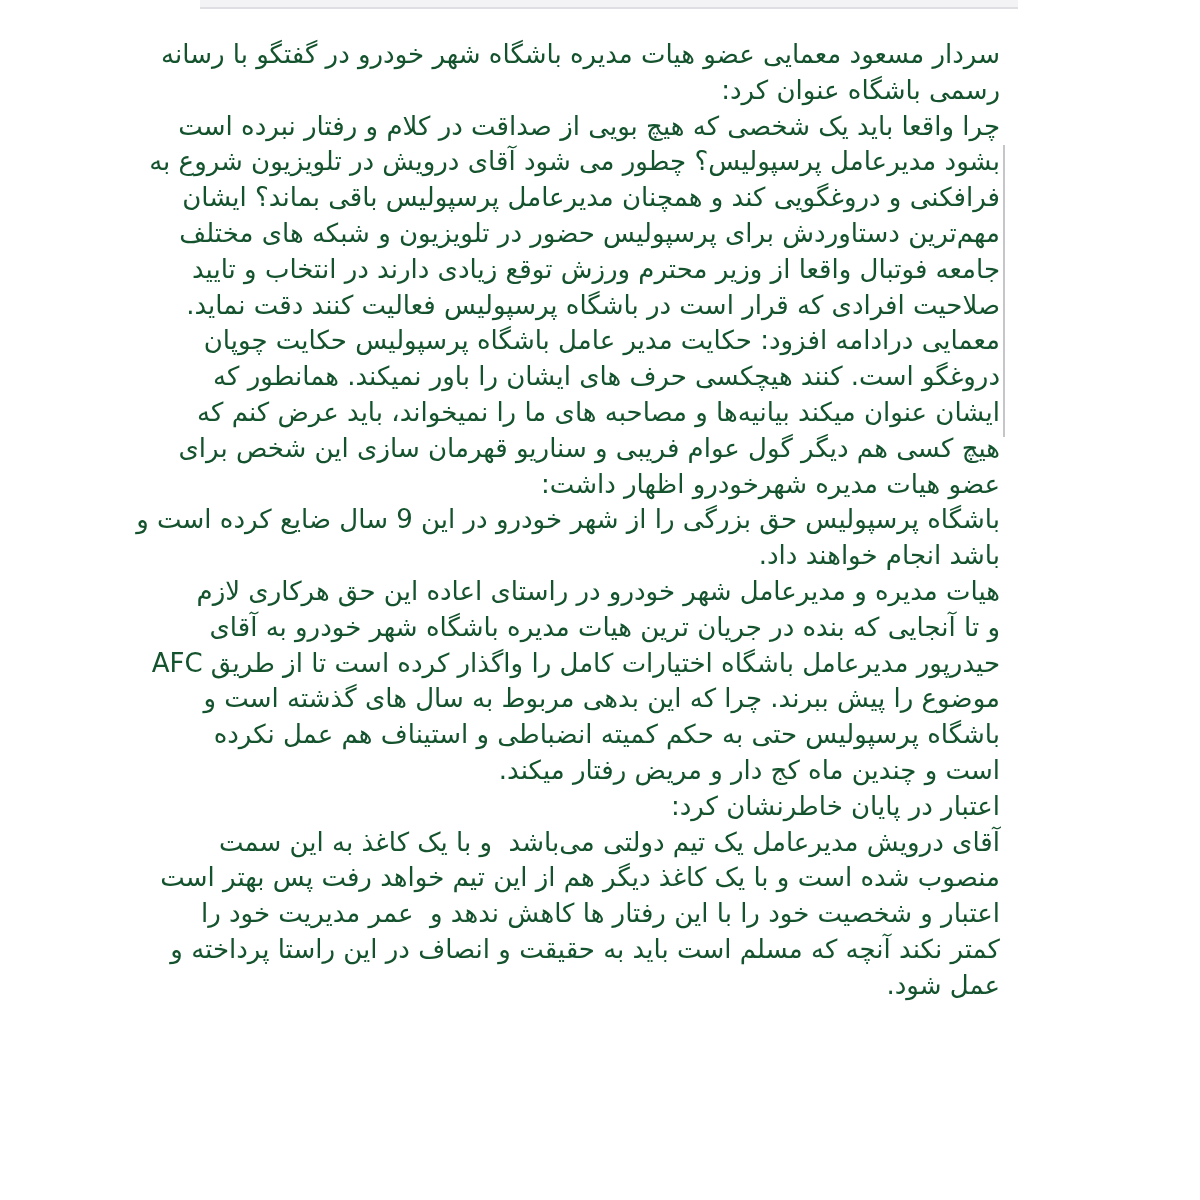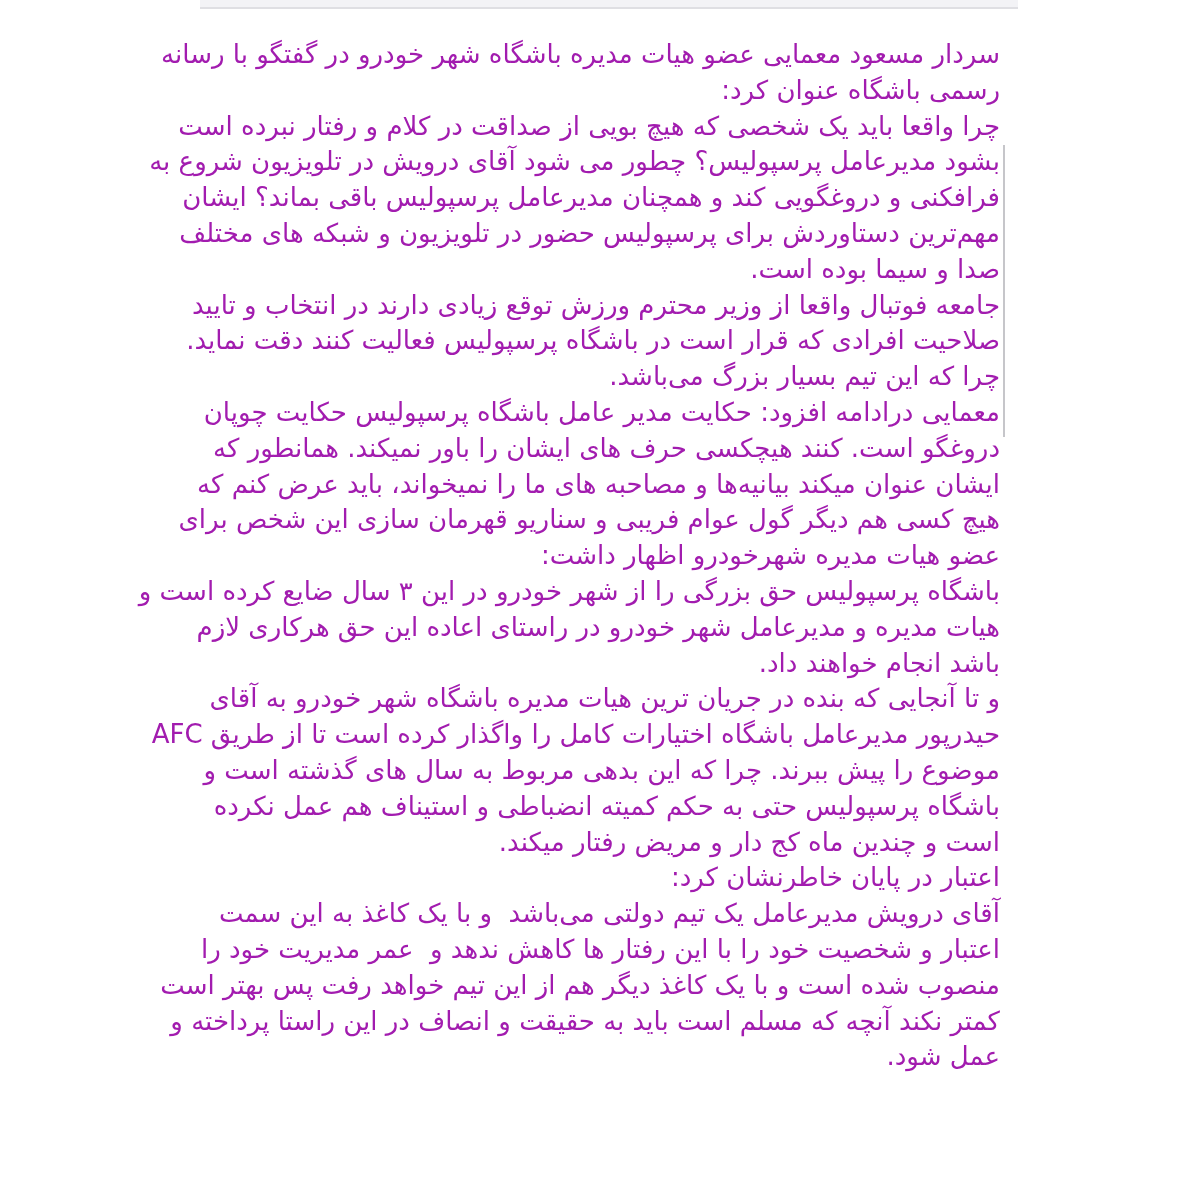--- a/index.html
+++ b/index.html
@@ -48,51 +48,49 @@
       white-space: pre;
       overflow: visible;
     }
   </style>
 </head>
 <body style="background: rgb(255, 255, 255);">
 
 <div class="top-band" style="background: rgb(243, 243, 246); border-bottom-color: rgb(223, 223, 227);"></div>
 <div class="quote-bar" style="background: rgb(198, 198, 202);"></div>
 
-<div class="doc" lang="fa" dir="rtl" style="color: #a21caf;">
+<div class="doc" lang="fa" dir="rtl" style="color: #14532d;">
     <div class="para">
       <div class="line">سردار مسعود معمایی عضو هیات مدیره باشگاه شهر خودرو در گفتگو با رسانه</div>
       <div class="line">رسمی باشگاه عنوان کرد:</div>
       <div class="line">چرا واقعا باید یک شخصی که هیچ بویی از صداقت در کلام و رفتار نبرده است</div>
       <div class="line">بشود مدیرعامل پرسپولیس؟ چطور می شود آقای درویش در تلویزیون شروع به</div>
       <div class="line">فرافکنی و دروغگویی کند و همچنان مدیرعامل پرسپولیس باقی بماند؟ ایشان</div>
       <div class="line">مهم‌ترین دستاوردش برای پرسپولیس حضور در تلویزیون و شبکه های مختلف</div>
-      <div class="line">صدا و سیما بوده است.</div>
       <div class="line">جامعه فوتبال واقعا از وزیر محترم ورزش توقع زیادی دارند در انتخاب و تایید</div>
       <div class="line">صلاحیت افرادی که قرار است در باشگاه پرسپولیس فعالیت کنند دقت نماید.</div>
-      <div class="line">چرا که این تیم بسیار بزرگ می‌باشد.</div>
     </div>
     <div class="para">
       <div class="line">معمایی درادامه افزود: حکایت مدیر عامل باشگاه پرسپولیس حکایت چوپان</div>
       <div class="line">دروغگو است. کنند هیچکسی حرف های ایشان را باور نمیکند. همانطور که</div>
       <div class="line">ایشان عنوان میکند بیانیه‌ها و مصاحبه های ما را نمیخواند، باید عرض کنم که</div>
       <div class="line">هیچ کسی هم دیگر گول عوام فریبی و سناریو قهرمان سازی این شخص برای</div>
     </div>
     <div class="para">
       <div class="line">عضو هیات مدیره شهرخودرو اظهار داشت:</div>
-      <div class="line">باشگاه پرسپولیس حق بزرگی را از شهر خودرو در این ۳ سال ضایع کرده است و</div>
+      <div class="line">باشگاه پرسپولیس حق بزرگی را از شهر خودرو در این 9 سال ضایع کرده است و</div>
+      <div class="line">باشد انجام خواهند داد.</div>
       <div class="line">هیات مدیره و مدیرعامل شهر خودرو در راستای اعاده این حق هرکاری لازم</div>
-      <div class="line">باشد انجام خواهند داد.</div>
       <div class="line">و تا آنجایی که بنده در جریان ترین هیات مدیره باشگاه شهر خودرو به آقای</div>
       <div class="line">حیدرپور مدیرعامل باشگاه اختیارات کامل را واگذار کرده است تا از طریق AFC</div>
       <div class="line">موضوع را پیش ببرند. چرا که این بدهی مربوط به سال های گذشته است و</div>
       <div class="line">باشگاه پرسپولیس حتی به حکم کمیته انضباطی و استیناف هم عمل نکرده</div>
       <div class="line">است و چندین ماه کج دار و مریض رفتار میکند.</div>
     </div>
     <div class="para">
       <div class="line">اعتبار در پایان خاطرنشان کرد:</div>
       <div class="line">آقای درویش مدیرعامل یک تیم دولتی می‌باشد  و با یک کاغذ به این سمت</div>
+      <div class="line">منصوب شده است و با یک کاغذ دیگر هم از این تیم خواهد رفت پس بهتر است</div>
       <div class="line">اعتبار و شخصیت خود را با این رفتار ها کاهش ندهد و  عمر مدیریت خود را</div>
-      <div class="line">منصوب شده است و با یک کاغذ دیگر هم از این تیم خواهد رفت پس بهتر است</div>
       <div class="line">کمتر نکند آنچه که مسلم است باید به حقیقت و انصاف در این راستا پرداخته و</div>
       <div class="line">عمل شود.</div>
     </div>
   </div>
 
 </body></html>

